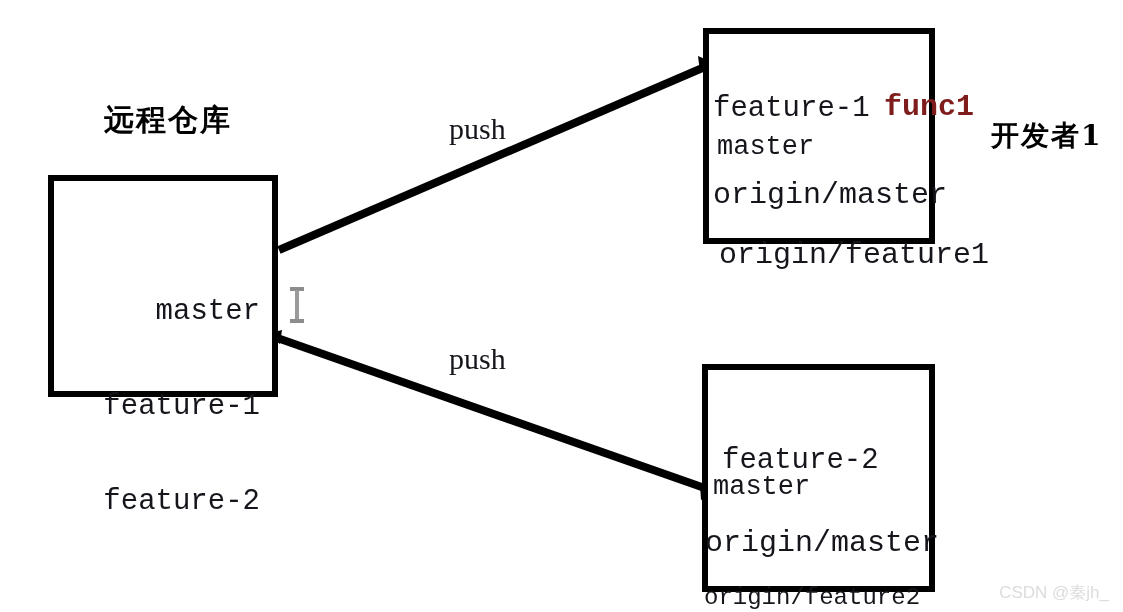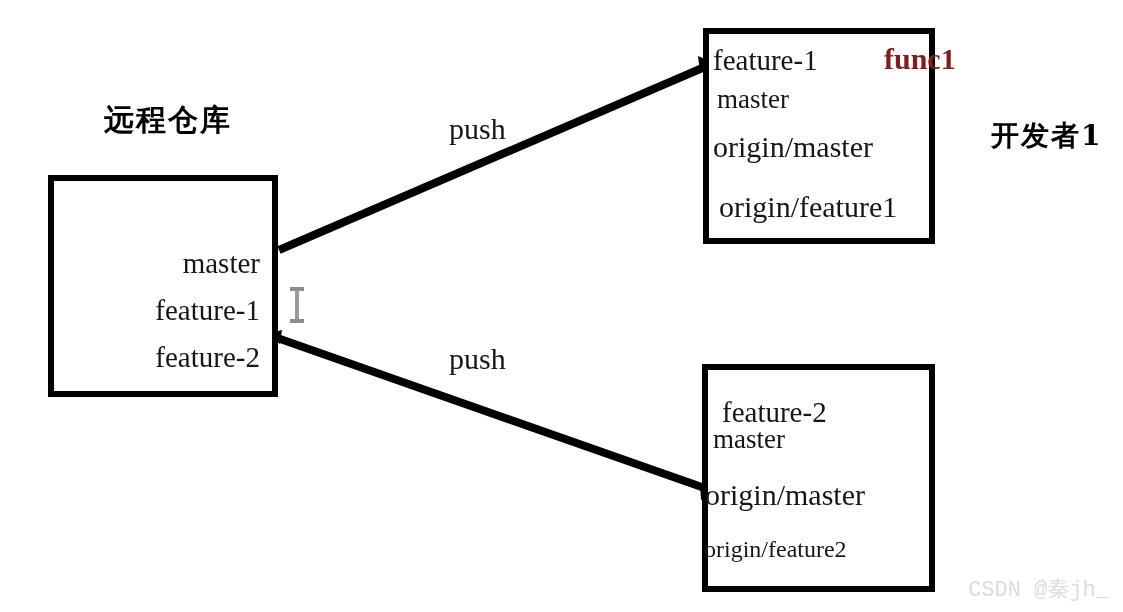--- a/index.html
+++ b/index.html
@@ -69,21 +69,22 @@
     left: 968px;
     top: 468px;
     font-size: 28px;
   }
 
   
   .branch {
     position: absolute;
     white-space: nowrap;
     color: #15151c;
-    font-family: Liberation Serif, serif;
+    font-family: Liberation Mono, monospace;
+    margin-top: 48px;
   }
 
   
   #remote-branches {
     position: absolute;
     left: 60px;
     top: 240px;
     width: 200px;
     text-align: right;
   }
@@ -136,23 +137,23 @@
     top: 287px;
     width: 16px;
     height: 36px;
   }
 
   
   #watermark {
     position: absolute;
     right: 14px;
     bottom: 8px;
-    font-size: 22px;
+    font-size: 17px;
     color: #dcdcdc;
-    font-family: Liberation Mono, monospace;
+    font-family: Liberation Sans, sans-serif;
     white-space: nowrap;
     text-align: right;
   }
 </style>
 </head>
 <body>
 
 <div id="canvas">
 
   <svg id="connectors" viewBox="0 0 1123 612" xmlns="http://www.w3.org/2000/svg">

